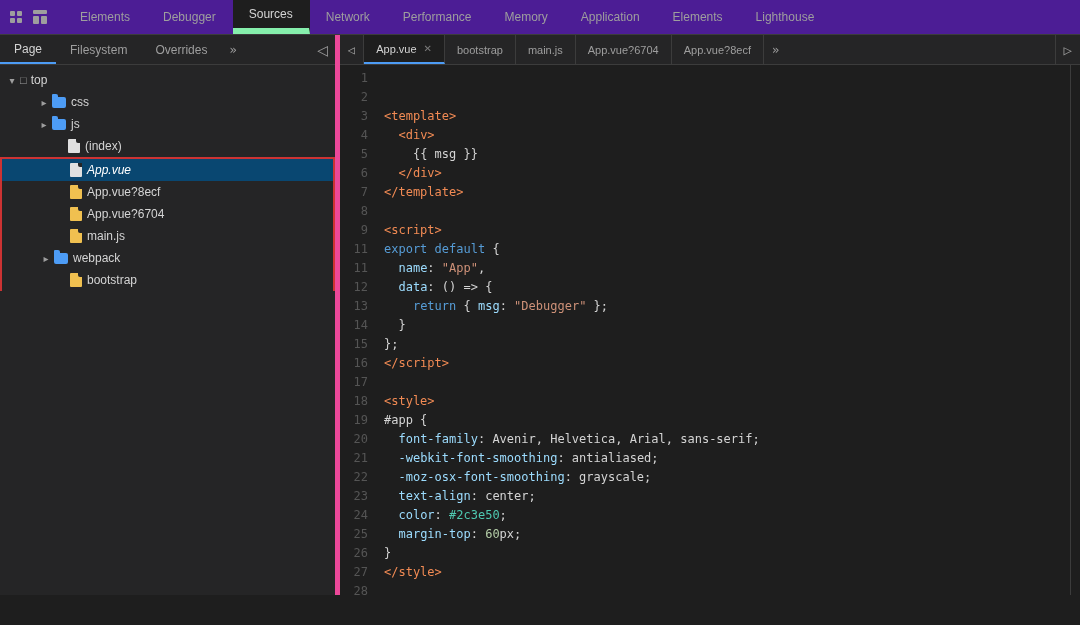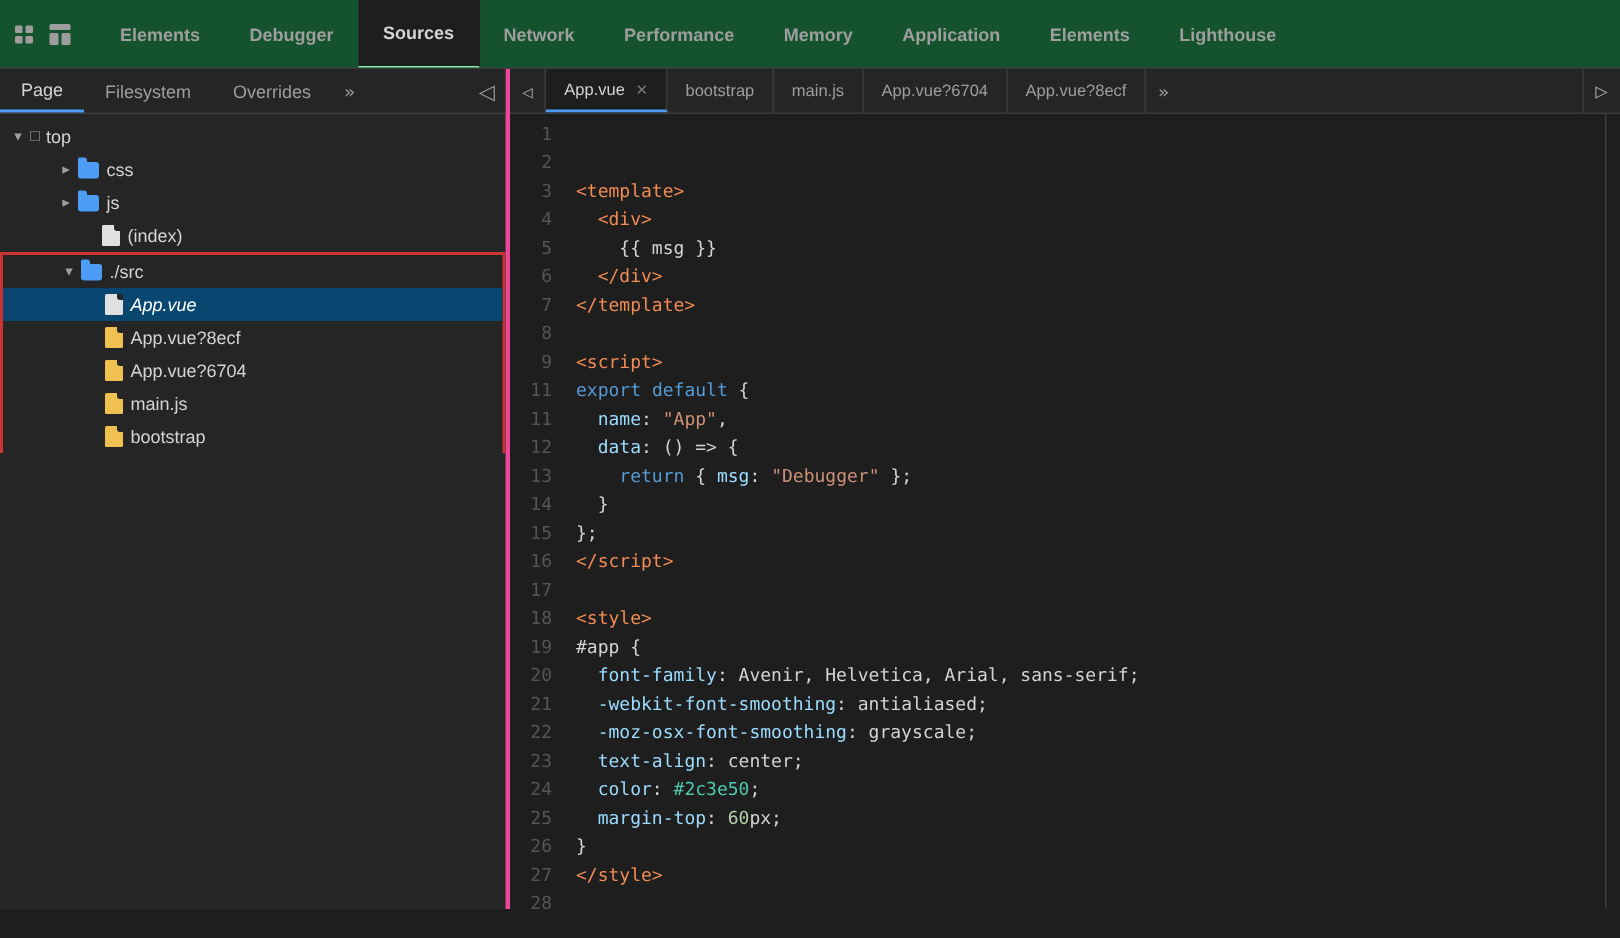--- a/index.html
+++ b/index.html
@@ -8,40 +8,39 @@
       color: #d4d4d4;
       font-family: 'Consolas', 'Monaco', monospace;
       font-size: 12px;
       height: 625px;
       overflow: hidden;
     }
 
     
     .top-tabs {
       display: flex;
-      background: #14532d;
+      background: #4c1d95;
       border-bottom: 1px solid #3c3c3c;
-      height: 46px;
+      height: 35px;
       align-items: stretch;
-      font-weight: bold;
     }
     .top-tab {
       display: flex;
       align-items: center;
       padding: 0 16px;
       color: #9e9e9e;
       cursor: pointer;
       font-size: 12px;
       font-family: Arial, sans-serif;
       border-right: 1px solid transparent;
       white-space: nowrap;
     }
     .top-tab.active {
       color: #d4d4d4;
-      border-bottom: 1px solid #86efac;
+      border-bottom: 6px solid #86efac;
       background: #1e1e1e;
     }
     .devtools-icons {
       display: flex;
       align-items: center;
       padding: 0 8px;
     }
     .devtools-icons svg {
       width: 16px; height: 16px;
       fill: #9e9e9e;
@@ -129,21 +128,21 @@
     .main-layout {
       display: flex;
       height: calc(625px - 35px - 30px);
     }
 
     
     .sidebar {
       width: 340px;
       min-width: 340px;
       background: #252526;
-      border-right: 3px solid #ec4899;
+      border-right: 5px solid #ec4899;
       overflow-y: auto;
       overflow-x: hidden;
     }
 
     
     .sidebar-content {
       display: flex;
       flex-direction: column;
       height: 100%;
     }
@@ -425,26 +424,20 @@
 
         <div class="tree-item">
           <span class="indent" style="width:52px"></span>
           <span class="toggle-arrow empty"></span>
           <span class="icon-file-white"></span>
           <span>(index)</span>
         </div>
 
         <div style="border: 2px solid #cc3333; border-bottom: none; padding-bottom: 0;">
 
-          <div class="tree-item">
-            <span class="indent" style="width:36px"></span>
-            <span class="toggle-arrow open"></span>
-            <span class="icon-folder"></span>
-            <span>./src</span>
-          </div>
 
           <div class="tree-item selected">
             <span class="indent" style="width:52px"></span>
             <span class="toggle-arrow empty"></span>
             <span class="icon-file-white"></span>
             <span style="font-style: italic;">App.vue</span>
           </div>
 
           <div class="tree-item">
             <span class="indent" style="width:52px"></span>
@@ -460,20 +453,26 @@
             <span>App.vue?6704</span>
           </div>
 
           <div class="tree-item">
             <span class="indent" style="width:52px"></span>
             <span class="toggle-arrow empty"></span>
             <span class="icon-file-yellow"></span>
             <span>main.js</span>
           </div>
 
+          <div class="tree-item">
+            <span class="indent" style="width:36px"></span>
+            <span class="toggle-arrow closed"></span>
+            <span class="icon-folder"></span>
+            <span>webpack</span>
+          </div>
 
           <div class="tree-item">
             <span class="indent" style="width:52px"></span>
             <span class="toggle-arrow empty"></span>
             <span class="icon-file-yellow"></span>
             <span>bootstrap</span>
           </div>
         </div>
 
       </div>

